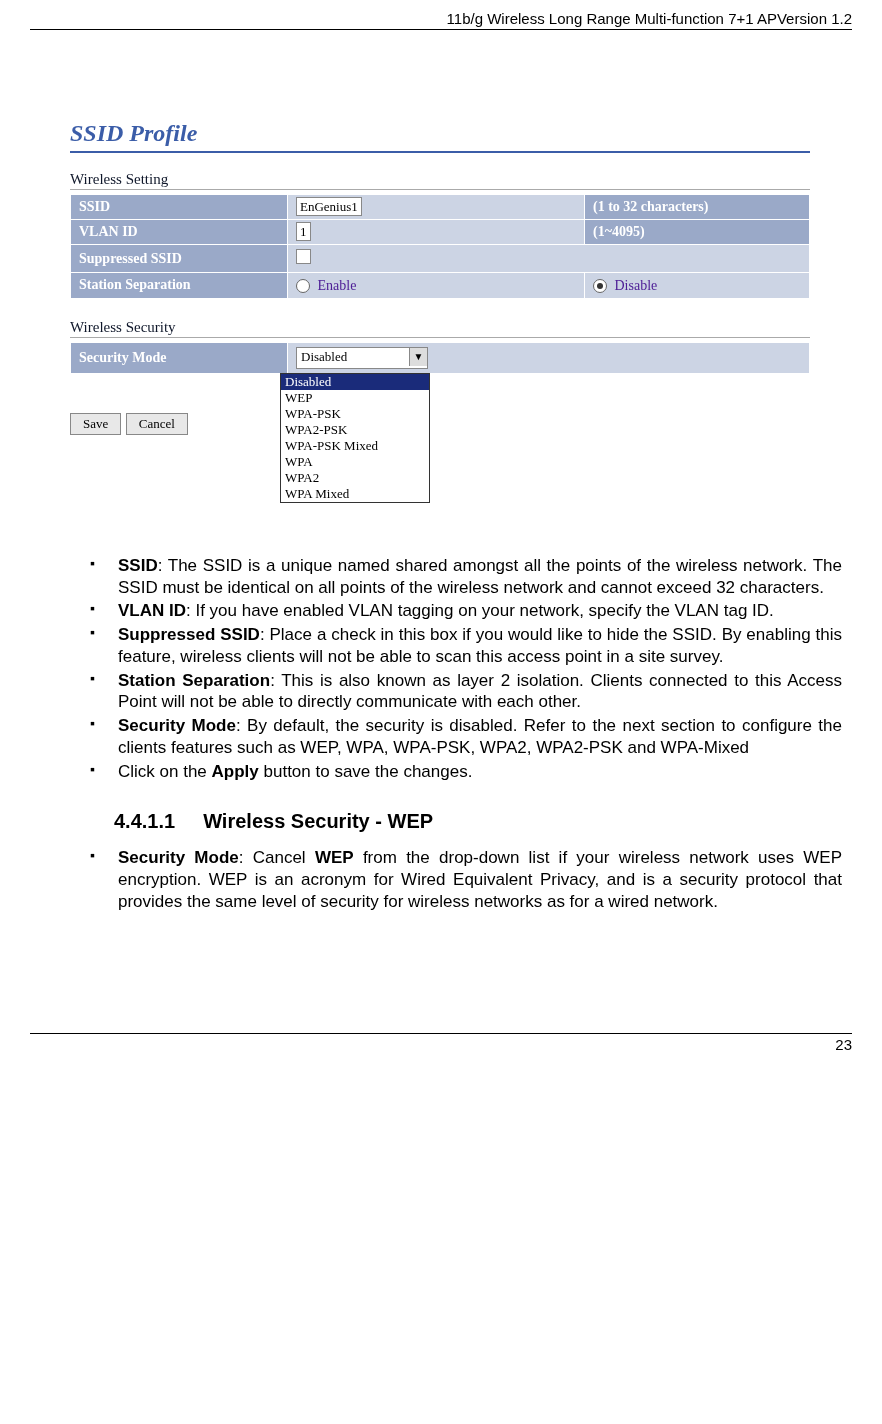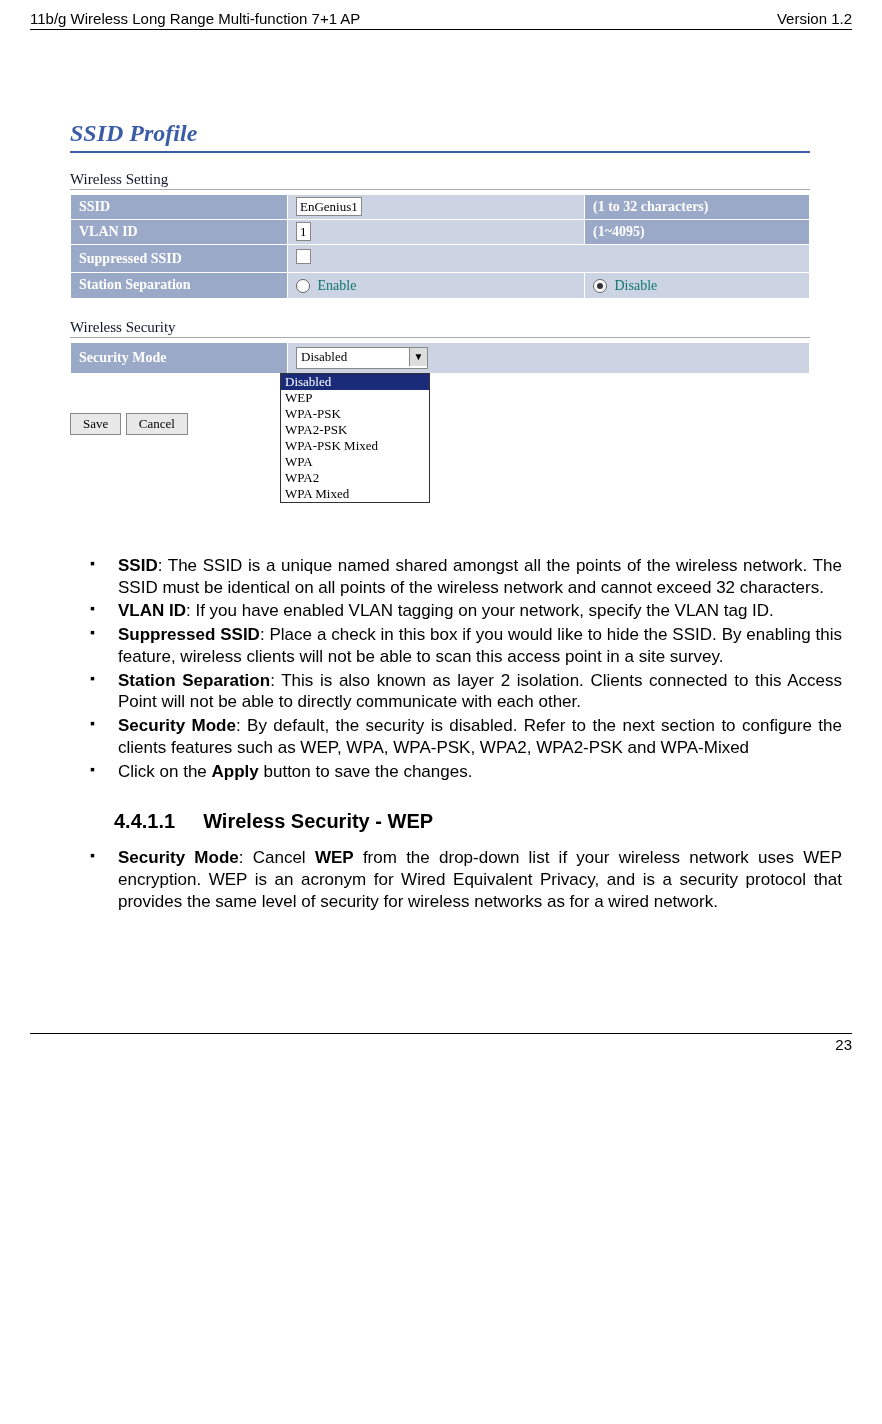--- a/index.html
+++ b/index.html
@@ -7,21 +7,21 @@
       margin: 0;
       padding: 0;
       background: #fff;
       width: 882px;
     }
     .page {
       padding: 10px 30px 20px 30px;
     }
     .doc-header {
       display: flex;
-      justify-content: space-between;
+      justify-content: flex-end;
       border-bottom: 1px solid #000;
       padding-bottom: 2px;
       font-size: 15px;
     }
     .screenshot {
       margin: 90px 0 30px 40px;
       width: 740px;
     }
     .ss-title {
       font-family: "Times New Roman", serif;
@@ -105,21 +105,21 @@
       position: absolute;
       top: 3px;
       left: 3px;
     }
     .radio-wrap {
       background: #ccd4e4;
     }
     .radio-label {
       font-family: "Times New Roman", serif;
       font-size: 14px;
-      color: #0f766e;
+      color: #4c1d95;
       vertical-align: middle;
     }
     .select-box {
       display: inline-block;
       border: 1px solid #888;
       background: #fff;
       font-family: "Times New Roman", serif;
       font-size: 13px;
       line-height: 18px;
       height: 20px;

